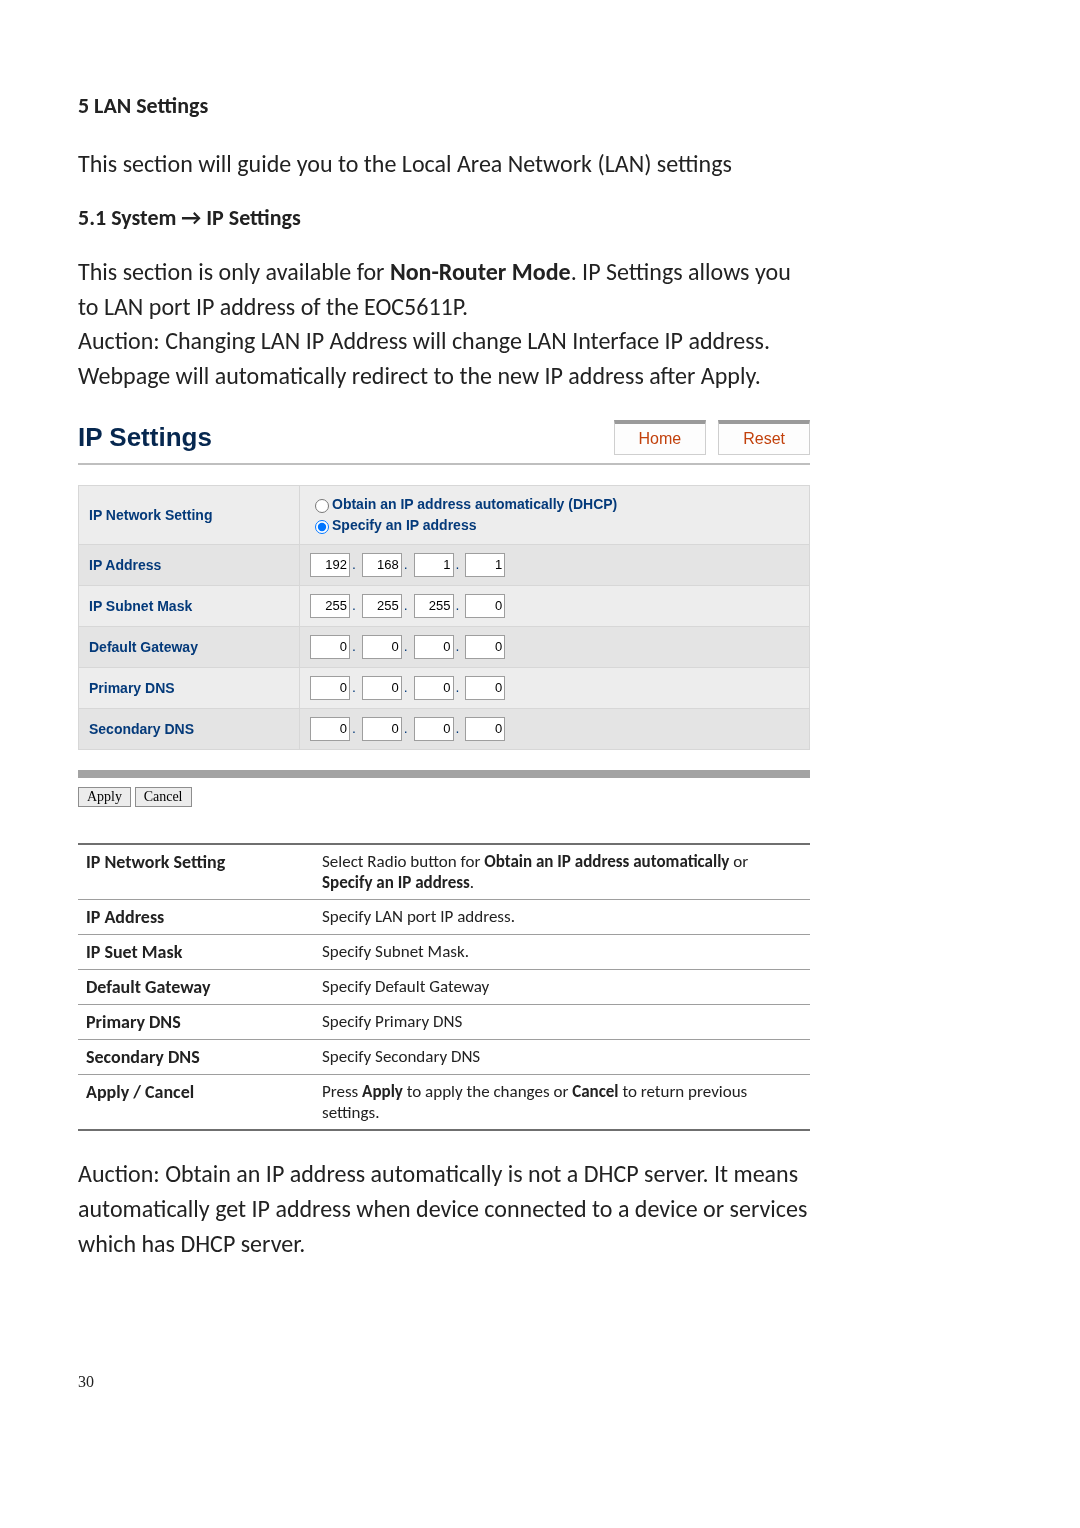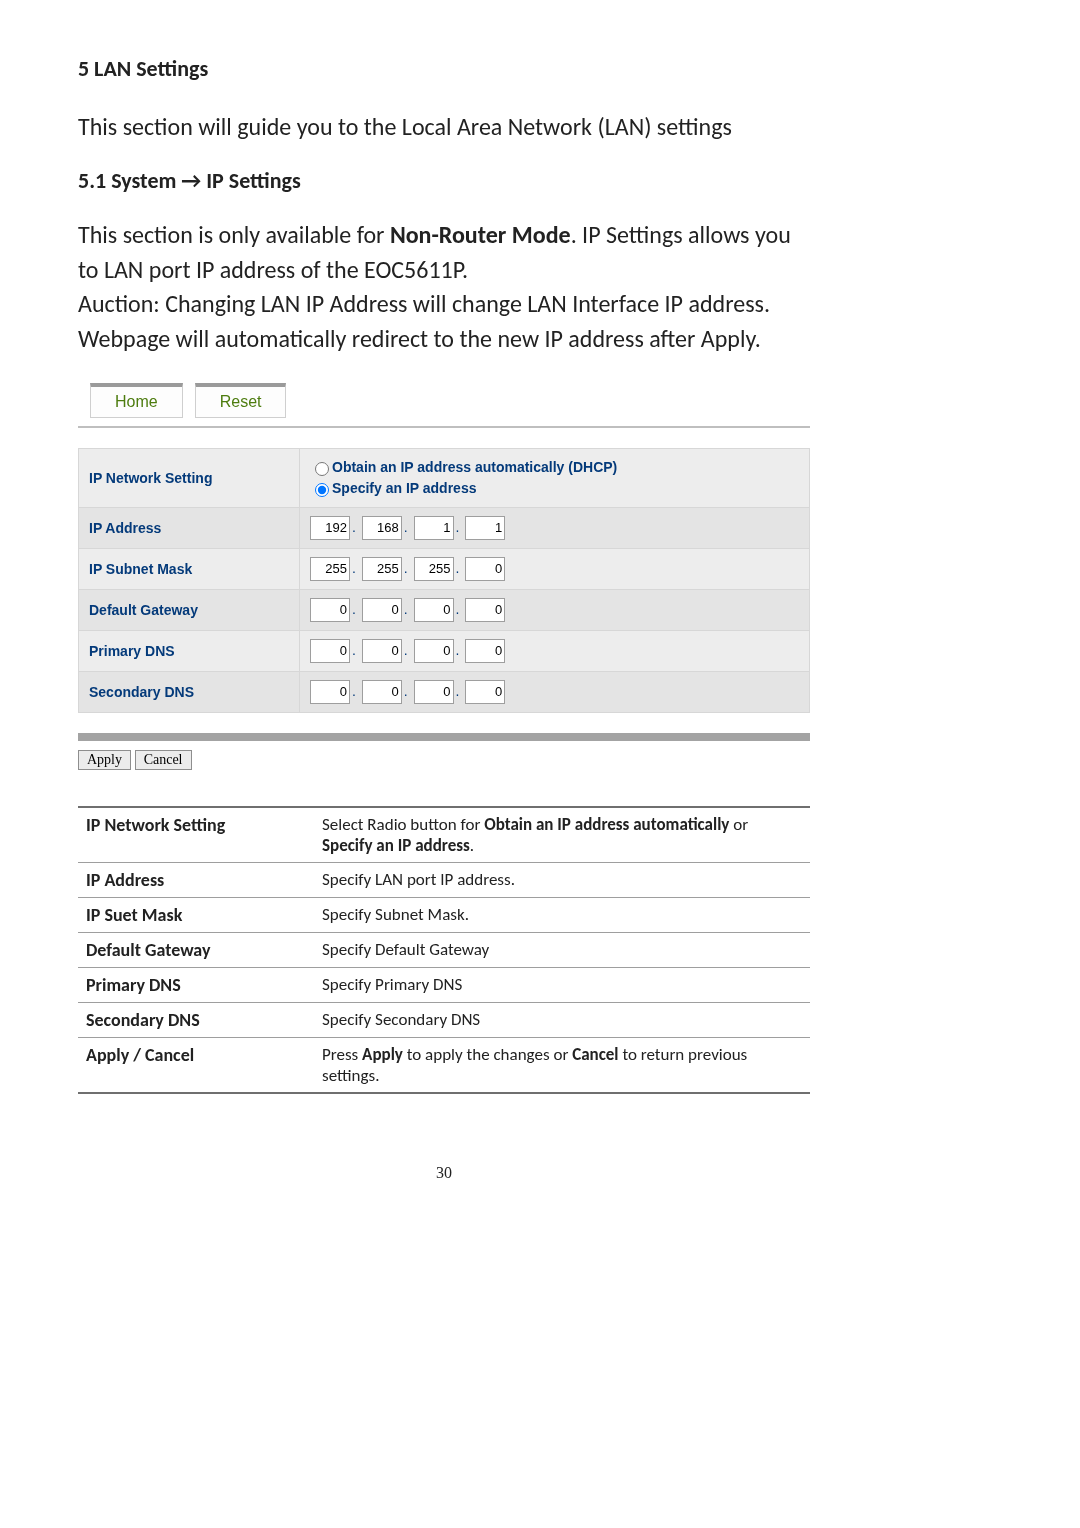--- a/index.html
+++ b/index.html
@@ -4,21 +4,21 @@
 <style>
   body {
     margin: 0;
     padding: 0;
     font-family: Calibri, Arial, sans-serif;
     background: #ffffff;
     color: #222;
     width: 1080px;
   }
   .page {
-    padding: 55px 78px 40px 78px;
+    padding: 92px 78px 40px 78px;
     box-sizing: border-box;
     width: 888px;
   }
   h2.section-heading {
     font-size: 22px;
     font-weight: bold;
     margin: 0 0 28px 0;
   }
   p.body-text {
     font-size: 24px;
@@ -42,21 +42,21 @@
   .title-bar .ip-title {
     font-family: Verdana, Arial, sans-serif;
     font-size: 26px;
     font-weight: bold;
     color: #06274f;
     flex: 1;
   }
   .title-bar .nav-btn {
     font-family: Verdana, Arial, sans-serif;
     font-size: 16px;
-    color: #4d7c0f;
+    color: #c2410c;
     background: #fdfdfd;
     border-top: 4px solid #9a9a9a;
     border-left: 1px solid #cfcfcf;
     border-right: 1px solid #cfcfcf;
     border-bottom: 1px solid #cfcfcf;
     padding: 6px 24px;
     margin-left: 12px;
     cursor: pointer;
   }
 
@@ -142,43 +142,44 @@
   }
   .desc-table tr:first-child td { border-top: 2px solid #6f6f6f; }
   .desc-table tr:last-child td { border-bottom: 2px solid #6f6f6f; margin-top: 38px; }
   .desc-table td:first-child {
     width: 220px;
     font-weight: bold;
   }
   .desc-table td:last-child { font-size:17px; }
 
   .page-number {
-    text-align: center;
+    text-align: left;
     font-family: "Times New Roman", serif;
     font-size: 16px;
-    margin-top: 70px;
+    margin-top: 112px;
   }
 </style>
 </head>
 <body>
 
 <div class="page">
 
   <h2 class="section-heading">5 LAN Settings</h2>
 
   <p class="body-text">This section will guide you to the Local Area Network (LAN) settings</p>
 
   <h3 class="sub-heading">5.1 System → IP Settings</h3>
 
   <p class="body-text">
     <span>This section is only available for </span><b>Non-Router Mode</b><span>. IP Settings allows you to LAN port IP address of the EOC5611P.</span><br>
     <span>Auction: Changing LAN IP Address will change LAN Interface IP address. Webpage will automatically redirect to the new IP address after Apply.</span>
   </p>
 
   <div class="title-bar">
+    <div class="ip-title">IP Settings</div>
     <div class="nav-btn">Home</div>
     <div class="nav-btn">Reset</div>
   </div>
 
   <table class="form-table">
     <tbody>
         <tr>
       <td class="label-cell">IP Network Setting</td>
       <td class="input-cell">
         <div class="radio-row">
@@ -274,16 +275,17 @@
     </tr>
     <tr>
       <td>Apply / Cancel</td>
       <td>
         <span>Press </span><b>Apply</b><span> to apply the changes or </span><b>Cancel</b><span> to return previous settings.</span>
       </td>
     </tr>
   </tbody>
     </table>
 
+  <p class="body-text">Auction: Obtain an IP address automatically is not a DHCP server. It means automatically get IP address when device connected to a device or services which has DHCP server.</p>
 
   <div class="page-number">30</div>
 
 </div>
 
 </body></html>

